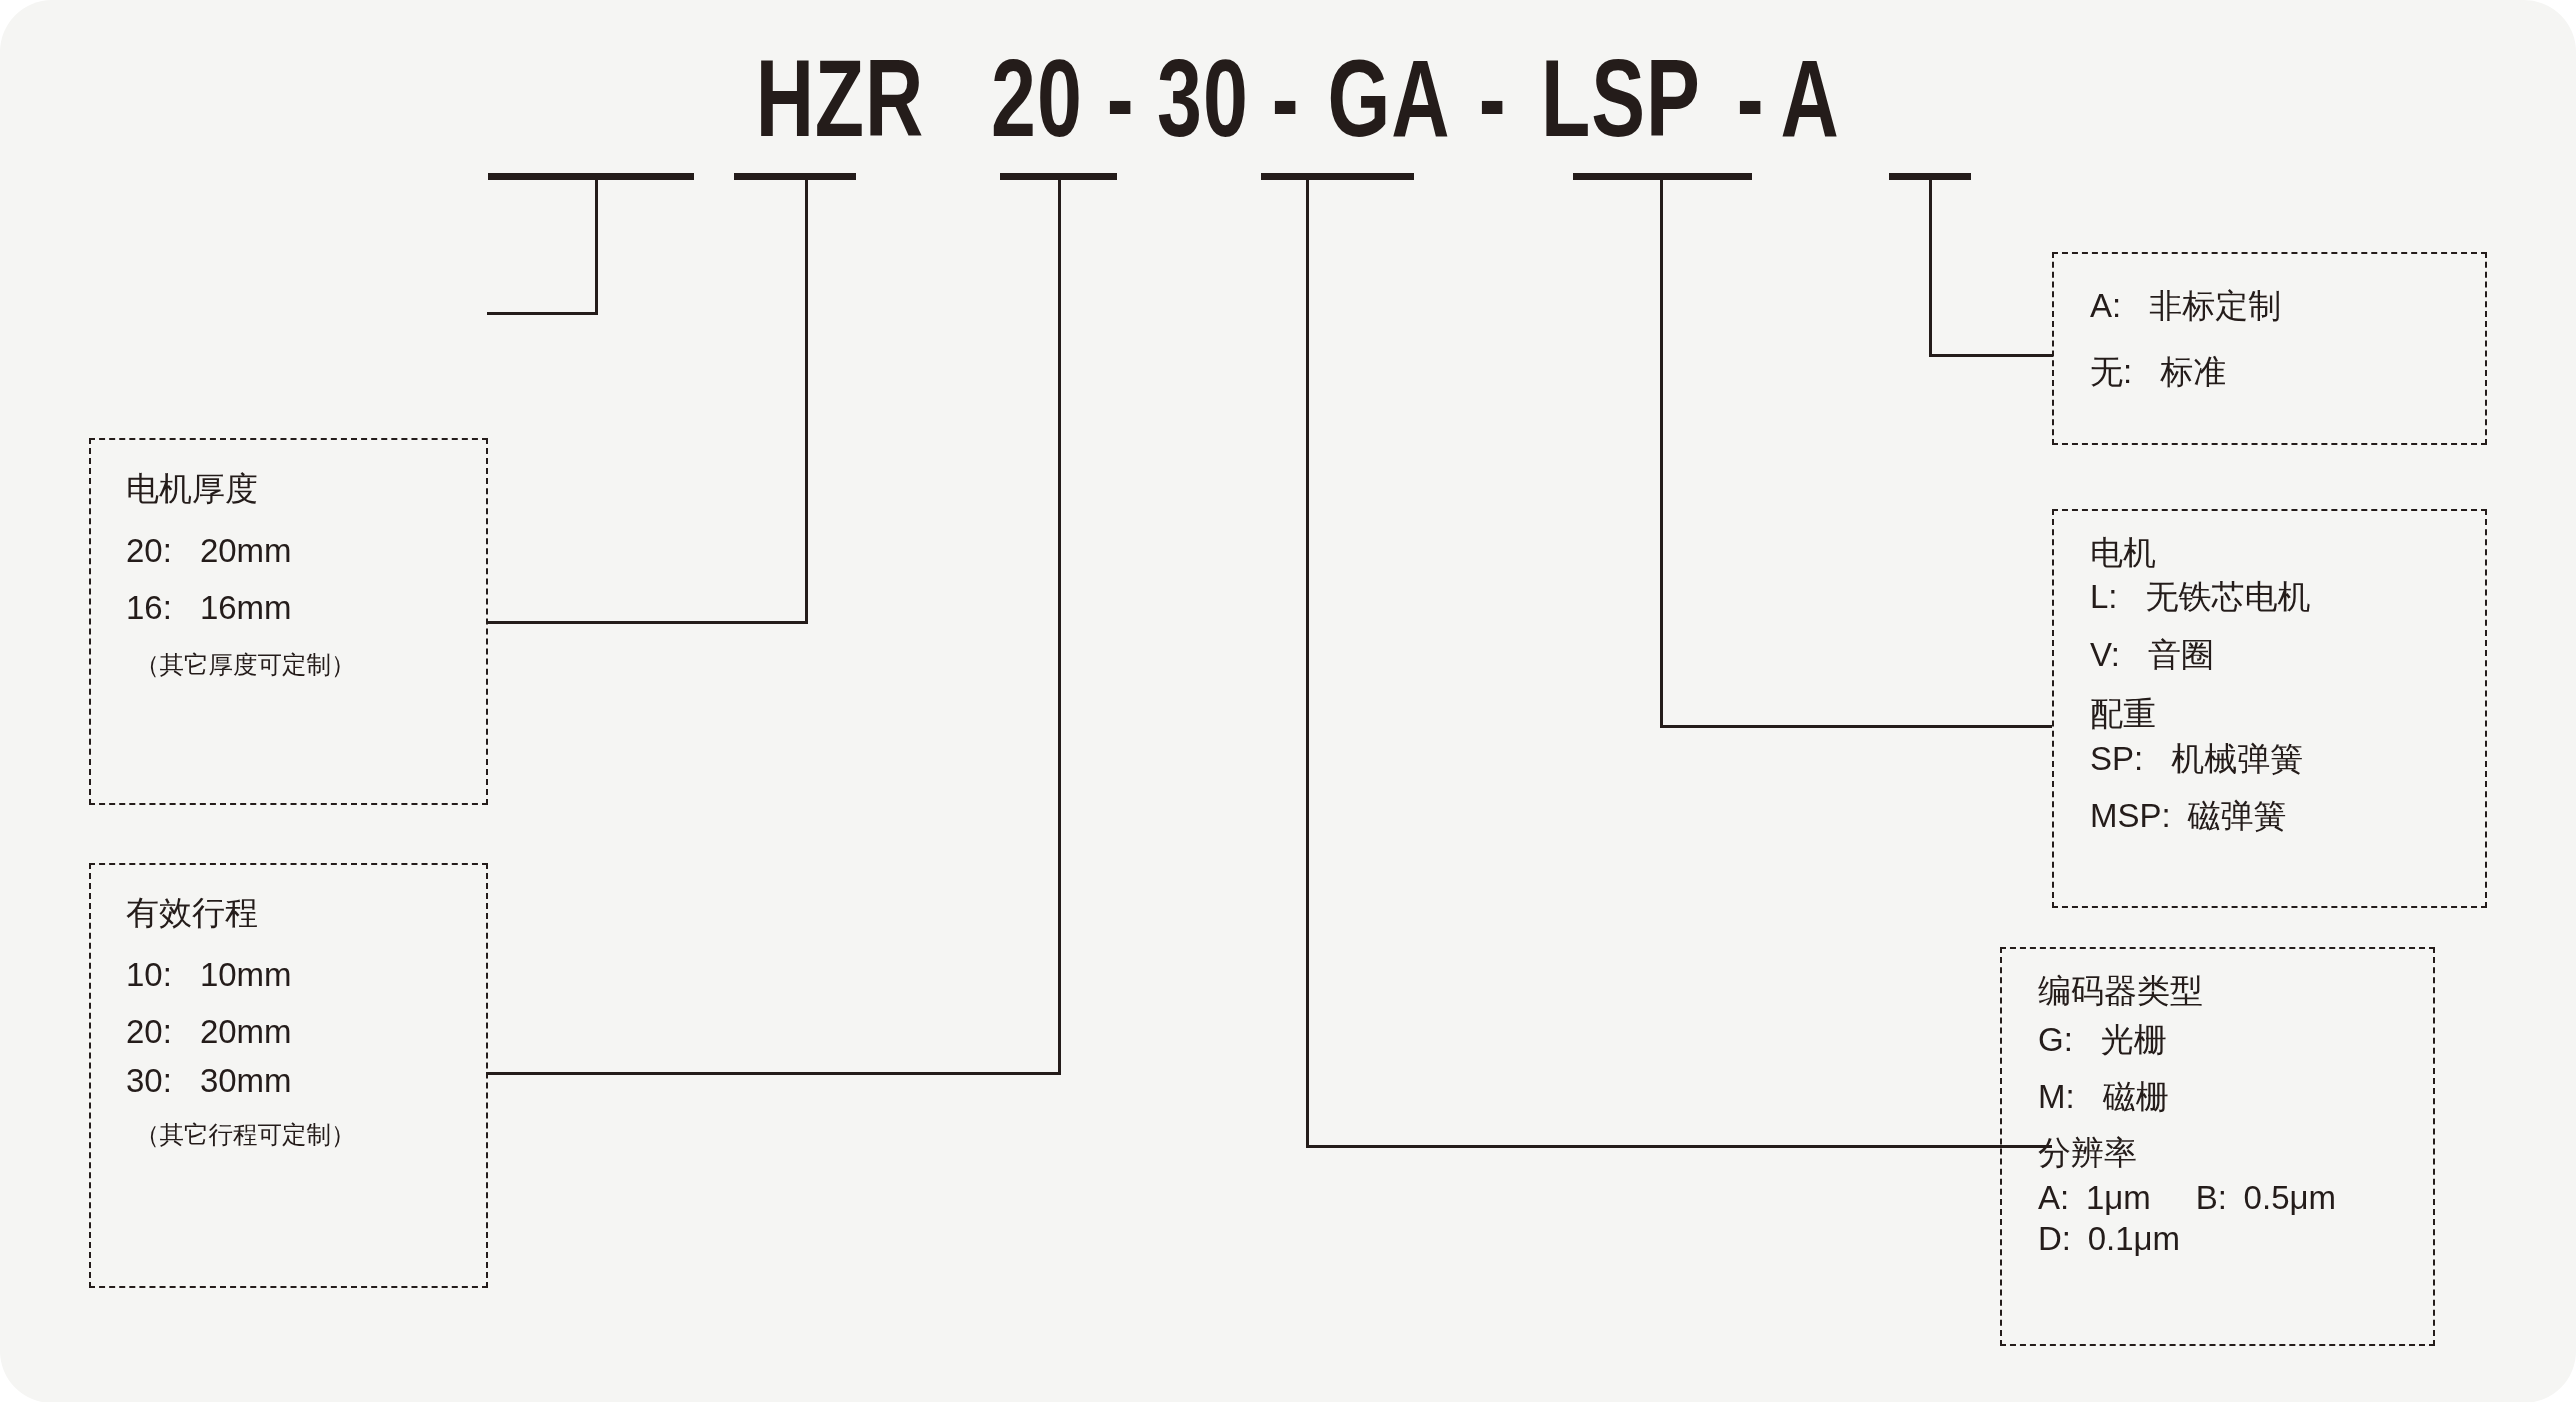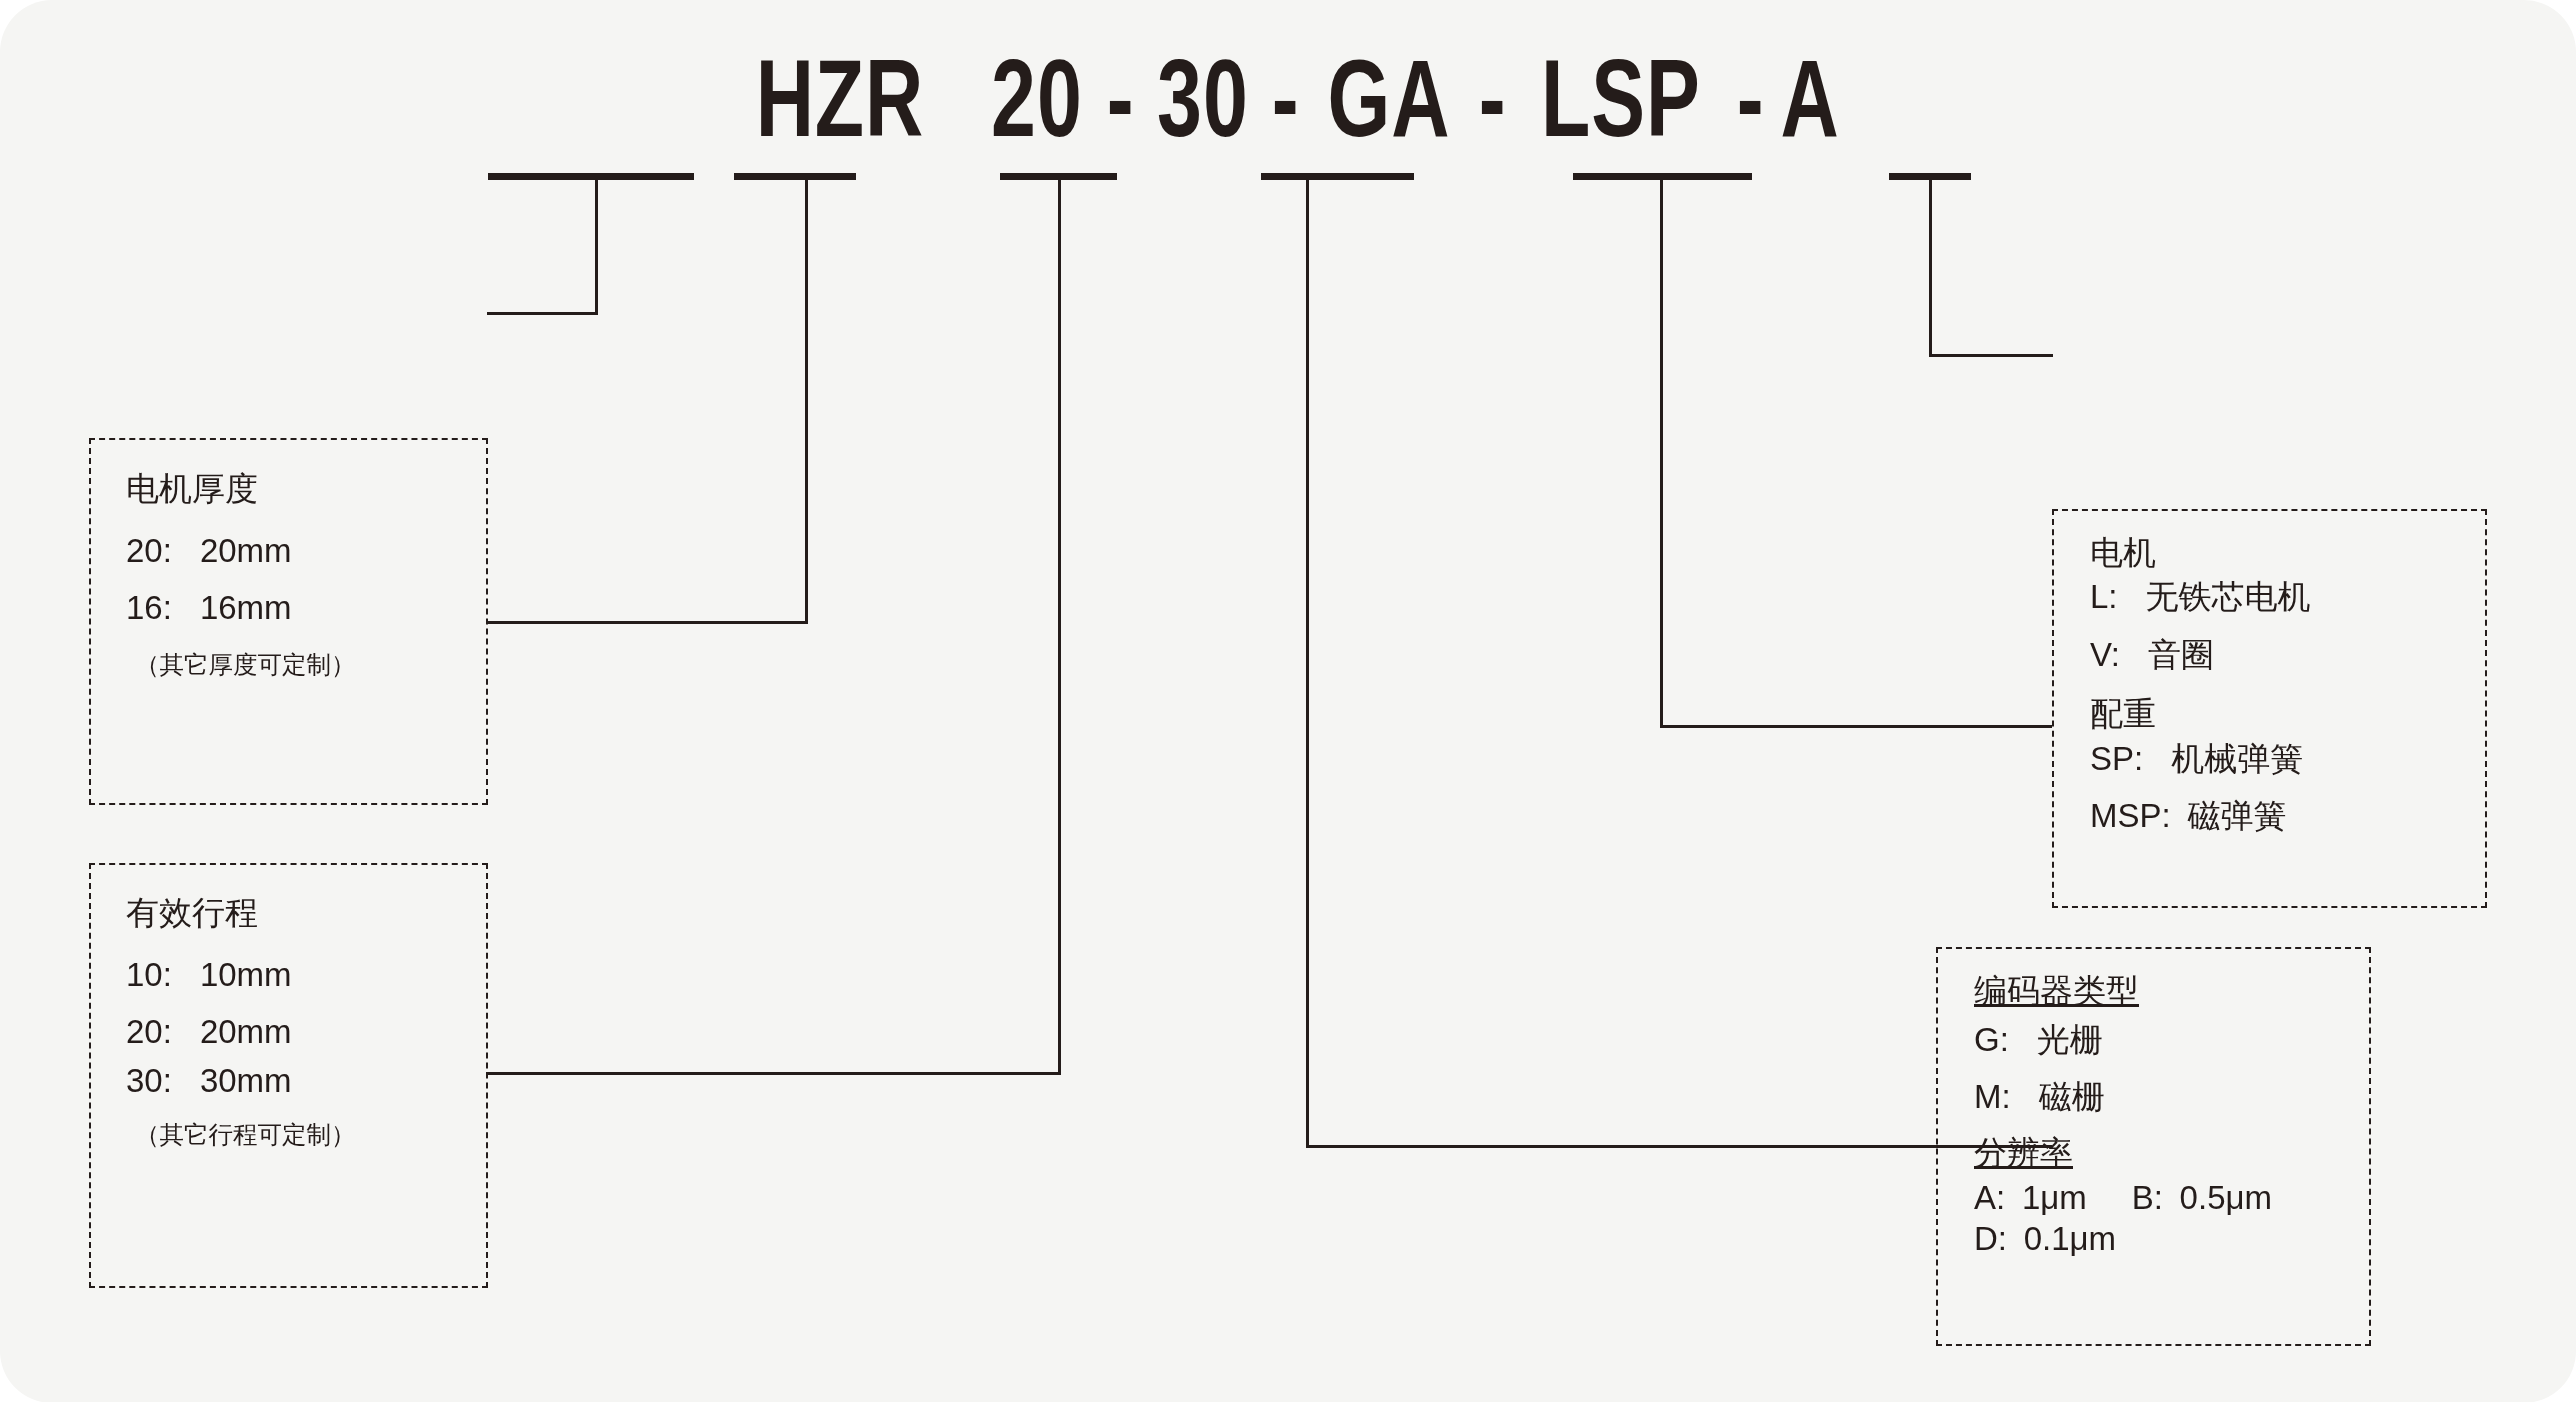--- a/index.html
+++ b/index.html
@@ -163,41 +163,51 @@
       <div class="bx-row" style="margin-top:23px;">
         <span class="k">20:</span><span class="gapM"></span><span class="k">20mm</span>
       </div>
       <div class="bx-row" style="margin-top:14px;">
         <span class="k">30:</span><span class="gapM"></span><span class="k">30mm</span>
       </div>
       <div class="bx-note" style="margin-top:23px; margin-left:9px;">（其它行程可定制）</div>
     </div>
   </div>
 
+  <div class="spec-box" style="left:2052px; top:252px; width:435px; height:193px;">
+    <div class="box-inner" style="padding:35px 0 0 36px;">
+      <div class="bx-row">
+        <span class="k">A:</span><span class="gapM"></span><span class="k">非标定制</span>
+      </div>
+      <div class="bx-row" style="margin-top:31px;">
+        <span class="k">无:</span><span class="gapM"></span><span class="k">标准</span>
+      </div>
+    </div>
+  </div>
 
   <div class="spec-box" style="left:2052px; top:509px; width:435px; height:399px;">
     <div class="box-inner" style="padding:24.5px 0 0 36px;">
       <div class="bx-title">电机</div>
       <div class="bx-row" style="margin-top:10.3px;">
         <span class="k">L:</span><span class="gapM"></span><span class="k">无铁芯电机</span>
       </div>
       <div class="bx-row" style="margin-top:23px;">
         <span class="k">V:</span><span class="gapM"></span><span class="k">音圈</span>
       </div>
       <div class="bx-title" style="margin-top:24.5px;">配重</div>
       <div class="bx-row" style="margin-top:10.3px;">
         <span class="k">SP:</span><span class="gapM"></span><span class="k">机械弹簧</span>
       </div>
       <div class="bx-row" style="margin-top:22px;">
         <span class="k">MSP:</span><span class="gapS"></span><span class="k">磁弹簧</span>
       </div>
     </div>
   </div>
 
-  <div class="spec-box" style="left:1936px; top:947px; width:435px; height:399px;text-decoration:underline;">
+  <div class="spec-box" style="left:2000px; top:947px; width:435px; height:399px;">
     <div class="box-inner" style="padding:24.5px 0 0 36px;">
       <div class="bx-title">编码器类型</div>
       <div class="bx-row" style="margin-top:15px;">
         <span class="k">G:</span><span class="gapM"></span><span class="k">光栅</span>
       </div>
       <div class="bx-row" style="margin-top:22px;">
         <span class="k">M:</span><span class="gapM"></span><span class="k">磁栅</span>
       </div>
       <div class="bx-title" style="margin-top:22px;">分辨率</div>
       <div class="bx-row" style="margin-top:10.3px;">

